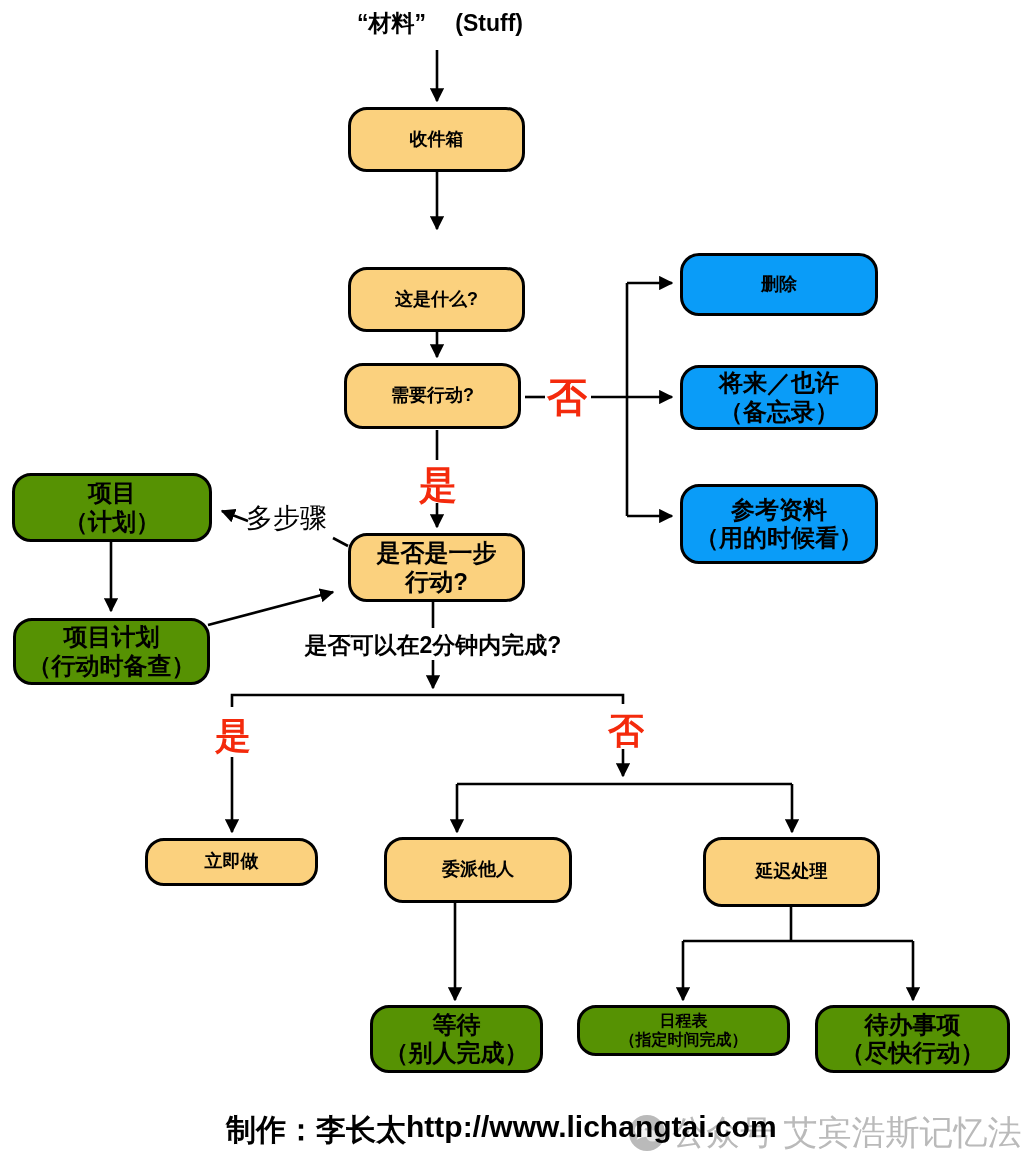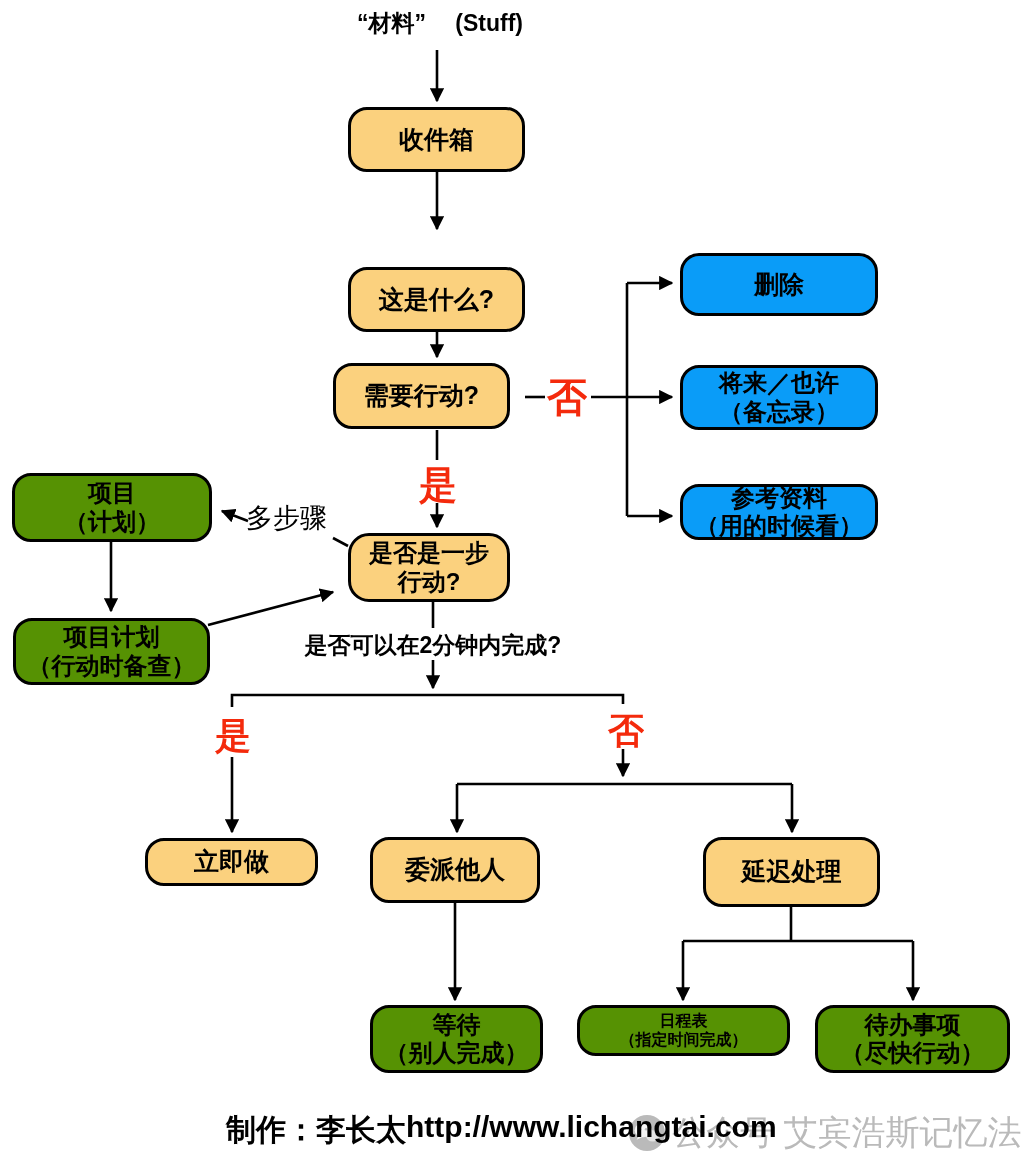--- a/index.html
+++ b/index.html
@@ -11,21 +11,21 @@
     position:relative; width:1032px; height:1176px; background:#fff;
     font-family:"Liberation Sans","DejaVu Sans",sans-serif; overflow:hidden;
   }
   .connectors{position:absolute;left:0;top:0;z-index:1;}
   .connectors path{stroke:var(--line);stroke-width:2.6;fill:none;}
   .node{
     position:absolute; z-index:2; box-sizing:border-box;
     border:3px solid #000; border-radius:19px;
     display:flex; align-items:center; justify-content:center;
     text-align:center; font-weight:700; color:#000;
-    font-size:25px; line-height:1.18; white-space:pre-line;
+    font-size:18px; line-height:1.18; white-space:pre-line;
   }
   .orange{background:var(--orange);}
   .blue{background:var(--blue);}
   .green{background:var(--green);}
   .lbl{position:absolute; z-index:2; color:#000; white-space:pre;}
   .red{color:var(--red); font-weight:700;}
   .stuff{left:300px; top:8px; width:280px; text-align:center; font-size:23px; font-weight:700;}
   .multistep{left:246px; top:500px; font-size:27px; font-weight:400;}
   .twomin{left:283px; top:630px; width:300px; text-align:center; font-size:23px; font-weight:700;}
   .footer{
@@ -82,43 +82,43 @@
   <div class="lbl stuff">“材料”　 (Stuff)</div>
 
   <div class="node orange" style="left:348px;top:107px;width:177px;height:65px;">
     <span>收件箱</span>
   </div>
 
   <div class="node orange" style="left:348px;top:235px;width:177px;height:65px;margin-top:32px;">
     <span>这是什么?</span>
   </div>
 
-  <div class="node orange" style="left:333px;top:363px;width:177px;height:66px;">
+  <div class="node orange" style="left:344px;top:363px;width:177px;height:66px;">
     <span>需要行动?</span>
   </div>
 
   <div class="lbl red" style="left:547px;top:370px;font-size:40px;">否</div>
 
   <div class="node blue" style="left:680px;top:253px;width:198px;height:63px;">
     <span>删除</span>
   </div>
 
   <div class="node blue" style="left:680px;top:365px;width:198px;height:65px;font-size:24px;">
     <span>将来／也许
 （备忘录）</span>
   </div>
 
-  <div class="node blue" style="left:680px;top:484px;width:198px;height:56px;font-size:24px;">
+  <div class="node blue" style="left:680px;top:484px;width:198px;height:80px;font-size:24px;">
     <span>参考资料
 （用的时候看）</span>
   </div>
 
   <div class="lbl red" style="left:419px;top:460px;font-size:38px;">是</div>
 
-  <div class="node orange" style="left:348px;top:533px;width:162px;height:69px;font-size:24px;border-radius:21px;">
+  <div class="node orange" style="left:348px;top:533px;width:177px;height:69px;font-size:24px;">
     <span>是否是一步
 行动?</span>
   </div>
 
   <div class="node green" style="left:12px;top:473px;width:200px;height:69px;font-size:24px;">
     <span>项目
 （计划）</span>
   </div>
 
   <div class="lbl multistep">多步骤</div>
@@ -131,21 +131,21 @@
   <div class="lbl twomin">是否可以在2分钟内完成?</div>
 
   <div class="lbl red" style="left:215px;top:712px;font-size:36px;">是</div>
 
   <div class="lbl red" style="left:608px;top:707px;font-size:36px;">否</div>
 
   <div class="node orange" style="left:145px;top:838px;width:173px;height:48px;">
     <span>立即做</span>
   </div>
 
-  <div class="node orange" style="left:370px;top:837px;width:170px;height:66px;">
+  <div class="node orange" style="left:384px;top:837px;width:188px;height:66px;">
     <span>委派他人</span>
   </div>
 
   <div class="node orange" style="left:703px;top:837px;width:177px;height:70px;">
     <span>延迟处理</span>
   </div>
 
   <div class="node green" style="left:370px;top:1005px;width:173px;height:68px;font-size:24px;">
     <span>等待
 （别人完成）</span>

